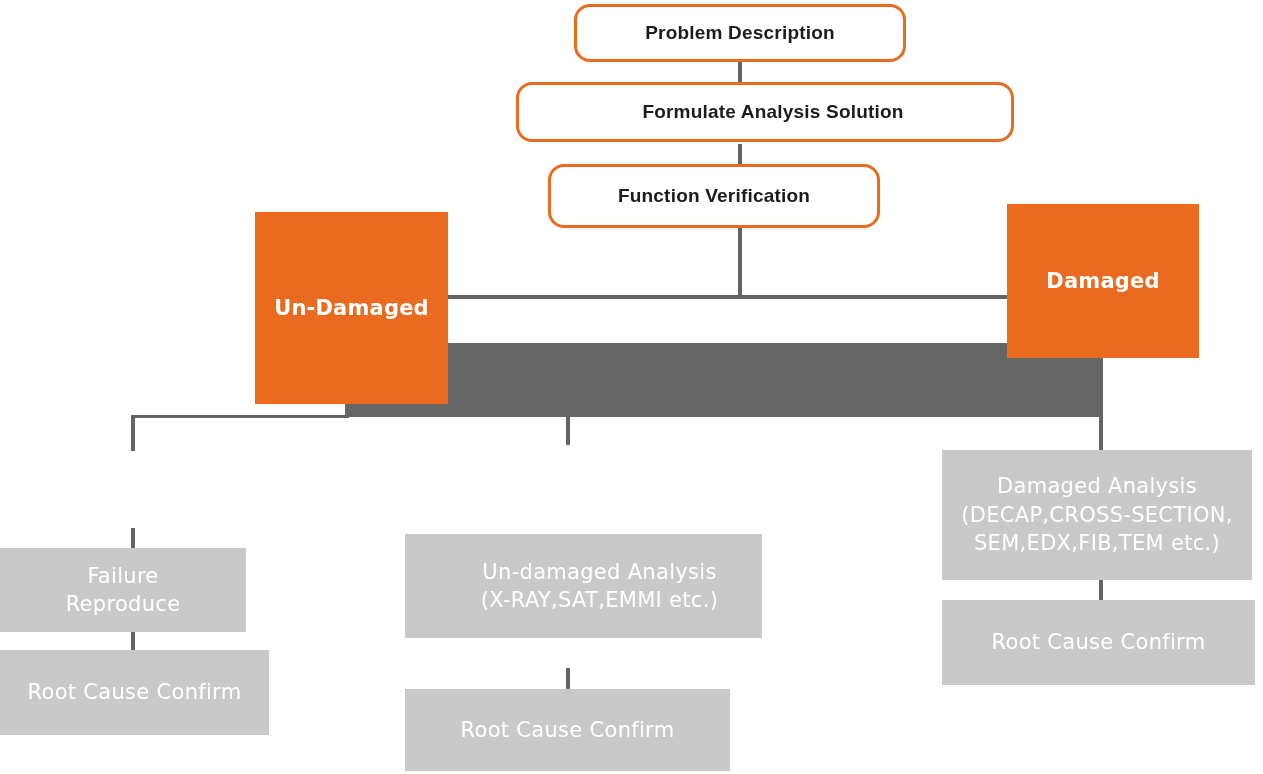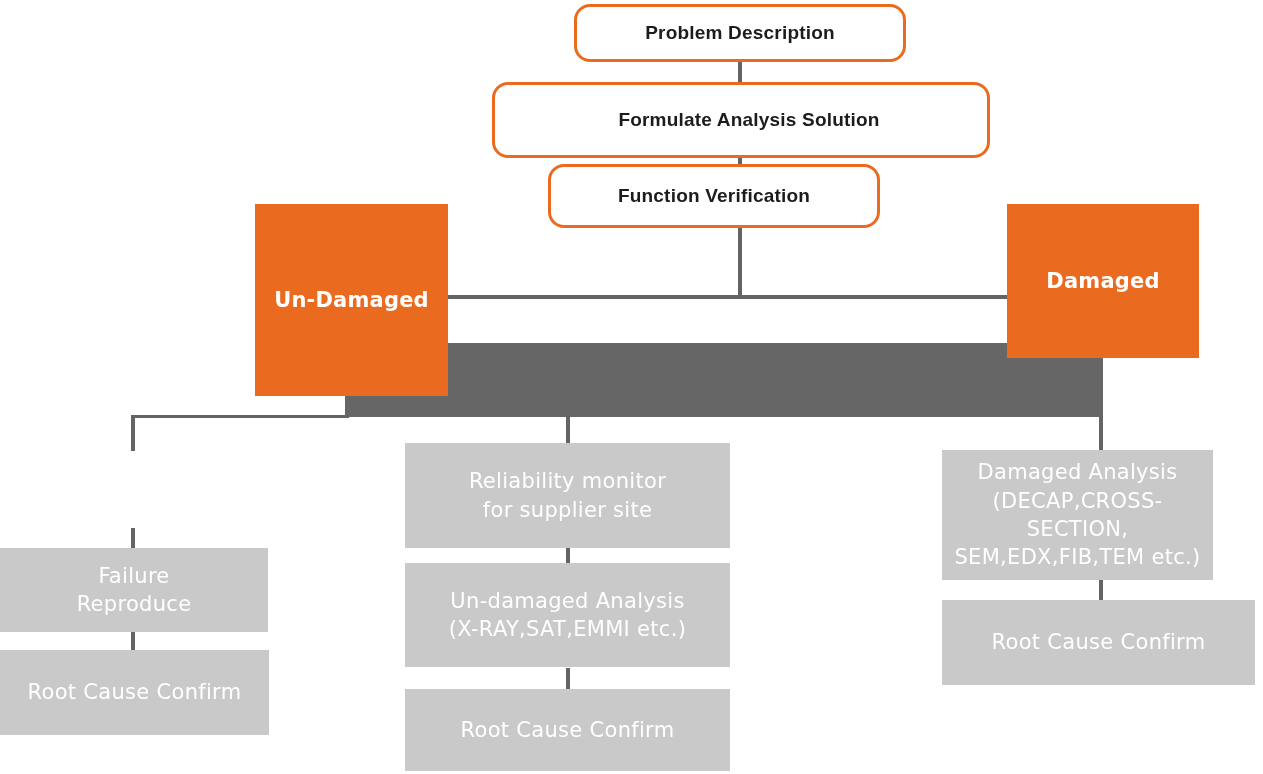--- a/index.html
+++ b/index.html
@@ -30,39 +30,39 @@
     align-items: center;
     justify-content: center;
     font-weight: bold;
     font-size: 19px;
     color: var(--box-text-dark);
     letter-spacing: 0.2px;
     z-index: 3;
     text-align: center;
   }
   #tb1 { left: 574px; top: 4px;   width: 332px; height: 58px; }
-  #tb2 { left: 492px; top: 82px;  width: 498px; height: 76px; padding-left: 16px; }
+  #tb2 { left: 516px; top: 82px;  width: 498px; height: 60px; padding-left: 16px; }
   #tb3 { left: 548px; top: 164px; width: 332px; height: 64px; }
 
   
   .obox {
     position: absolute;
     background: var(--accent-orange);
     display: flex;
     align-items: center;
     justify-content: center;
     font-weight: bold;
     font-size: 21px;
     color: var(--box-text-light);
     font-family: "DejaVu Sans", sans-serif;
     letter-spacing: 0.2px;
     z-index: 3;
     text-align: center;
   }
-  #branch-left  { left: 255px;  top: 204px; width: 193px; height: 192px; }
+  #branch-left  { left: 255px;  top: 212px; width: 193px; height: 192px; }
   #branch-right { left: 1007px; top: 204px; width: 192px; height: 154px; }
 
   
   .darkbar {
     position: absolute;
     left: 345px; top: 343px; width: 758px; height: 74px;
     background: var(--dark-gray-bar);
     z-index: 1;
   }
 
@@ -96,26 +96,26 @@
     text-align: center;
     font-size: 21px;
     color: var(--box-text-light);
     font-family: "DejaVu Sans", sans-serif;
     white-space: pre-line;
     line-height: 1.35;
     letter-spacing: 0.3px;
     z-index: 2;
   }
   #gl1 { left: 0px;   top: 449px; width: 268px; height: 81px; }
-  #gl2 { left: 0px;   top: 548px; width: 268px; height: 84px; }
+  #gl2 { left: 0px;   top: 548px; width: 246px; height: 84px; }
   #gl3 { left: 0px;   top: 650px; width: 269px; height: 85px; }
   #gm1 { left: 405px; top: 443px; width: 325px; height: 105px; }
-  #gm2 { left: 405px; top: 563px; width: 325px; height: 104px; }
+  #gm2 { left: 405px; top: 534px; width: 325px; height: 104px; padding-left: 32px; }
   #gm3 { left: 405px; top: 689px; width: 325px; height: 82px; }
-  #gr1 { left: 942px; top: 450px; width: 271px; height: 130px; }
+  #gr1 { left: 942px; top: 450px; width: 310px; height: 130px; }
   #gr2 { left: 942px; top: 600px; width: 313px; height: 85px; }
 </style>
 </head>
 <body>
 
 <div class="stage">
 
   <div class="tbox" id="tb1">Problem Description</div>
   <div class="tbox" id="tb2">Formulate Analysis Solution</div>
   <div class="tbox" id="tb3">Function Verification</div>
@@ -137,22 +137,20 @@
   <div class="line" id="c-l1"></div>
   <div class="line" id="c-l2"></div>
   <div class="line" id="c-m1"></div>
   <div class="line" id="c-m2"></div>
   <div class="line" id="c-r1"></div>
 
   <div class="gbox" id="gl2">Failure
 Reproduce</div>
   <div class="gbox" id="gl3">Root Cause Confirm</div>
 
-  <div class="gbox" id="gm1">Reliability monitor
-for supplier site</div>
   <div class="gbox" id="gm2">Un-damaged Analysis
 (X-RAY,SAT,EMMI etc.)</div>
   <div class="gbox" id="gm3">Root Cause Confirm</div>
 
   <div class="gbox" id="gr1">Damaged Analysis
 (DECAP,CROSS-SECTION,
 SEM,EDX,FIB,TEM etc.)</div>
   <div class="gbox" id="gr2">Root Cause Confirm</div>
 
 </div>

